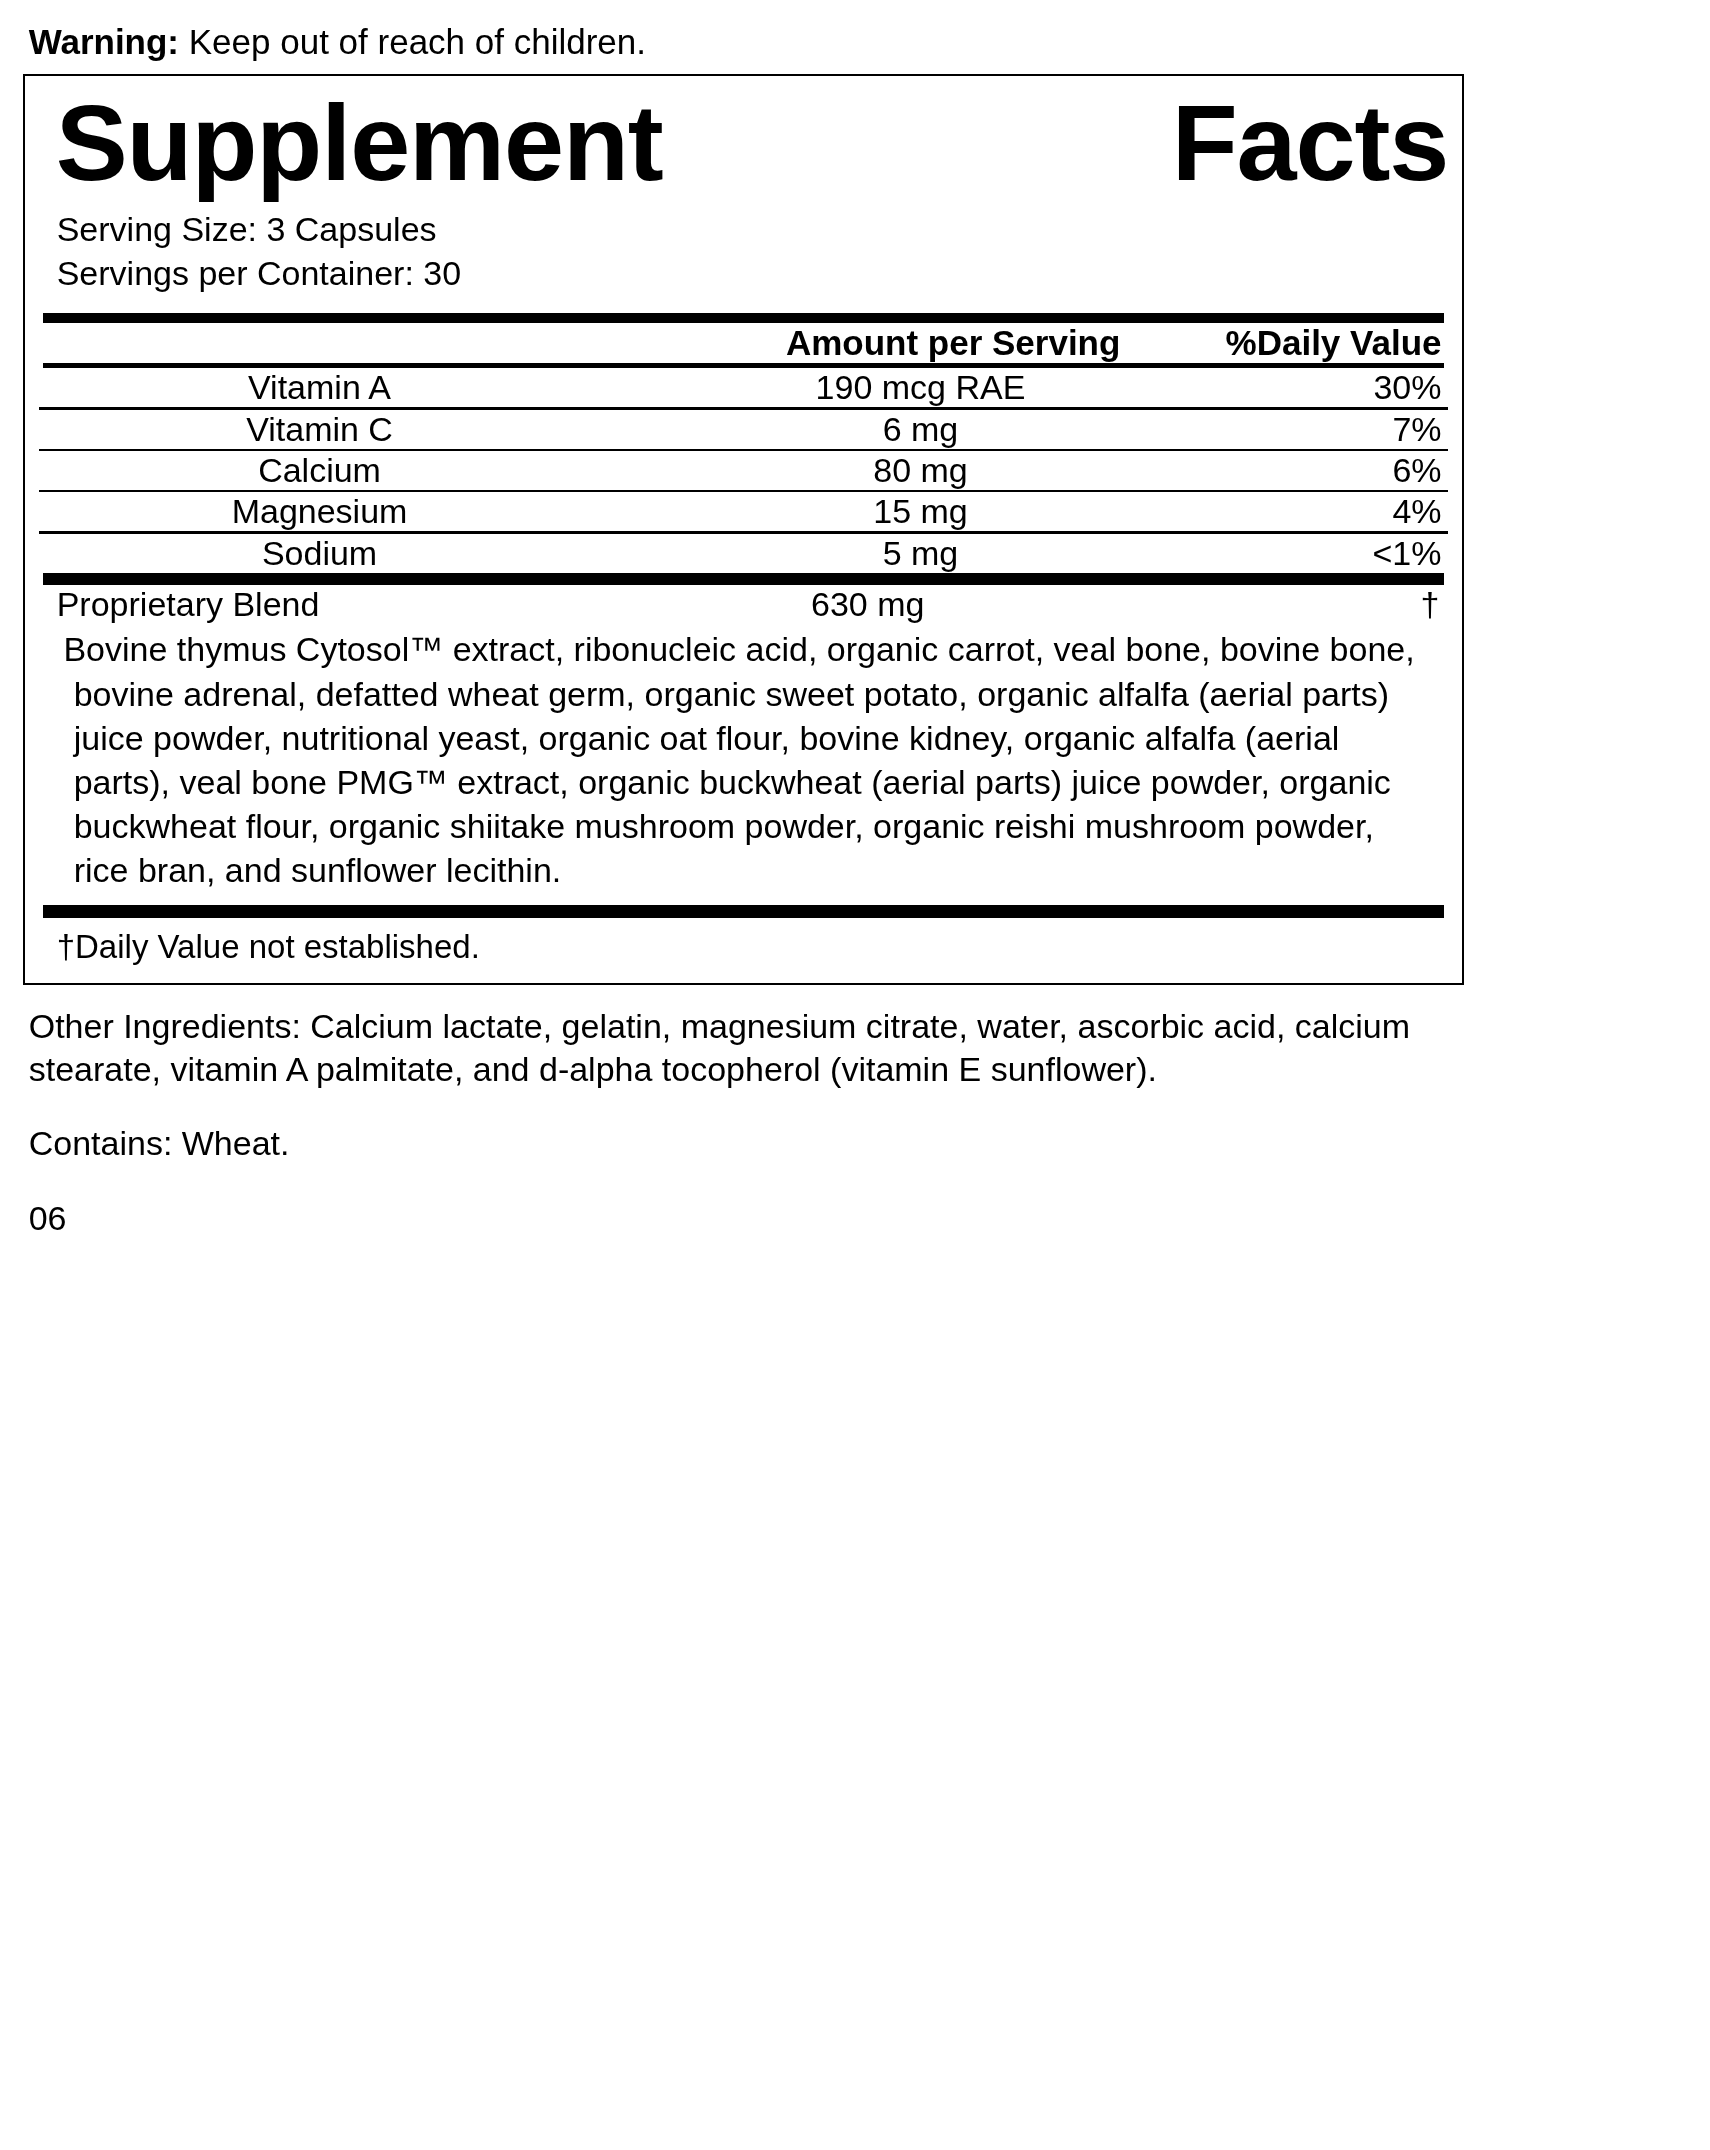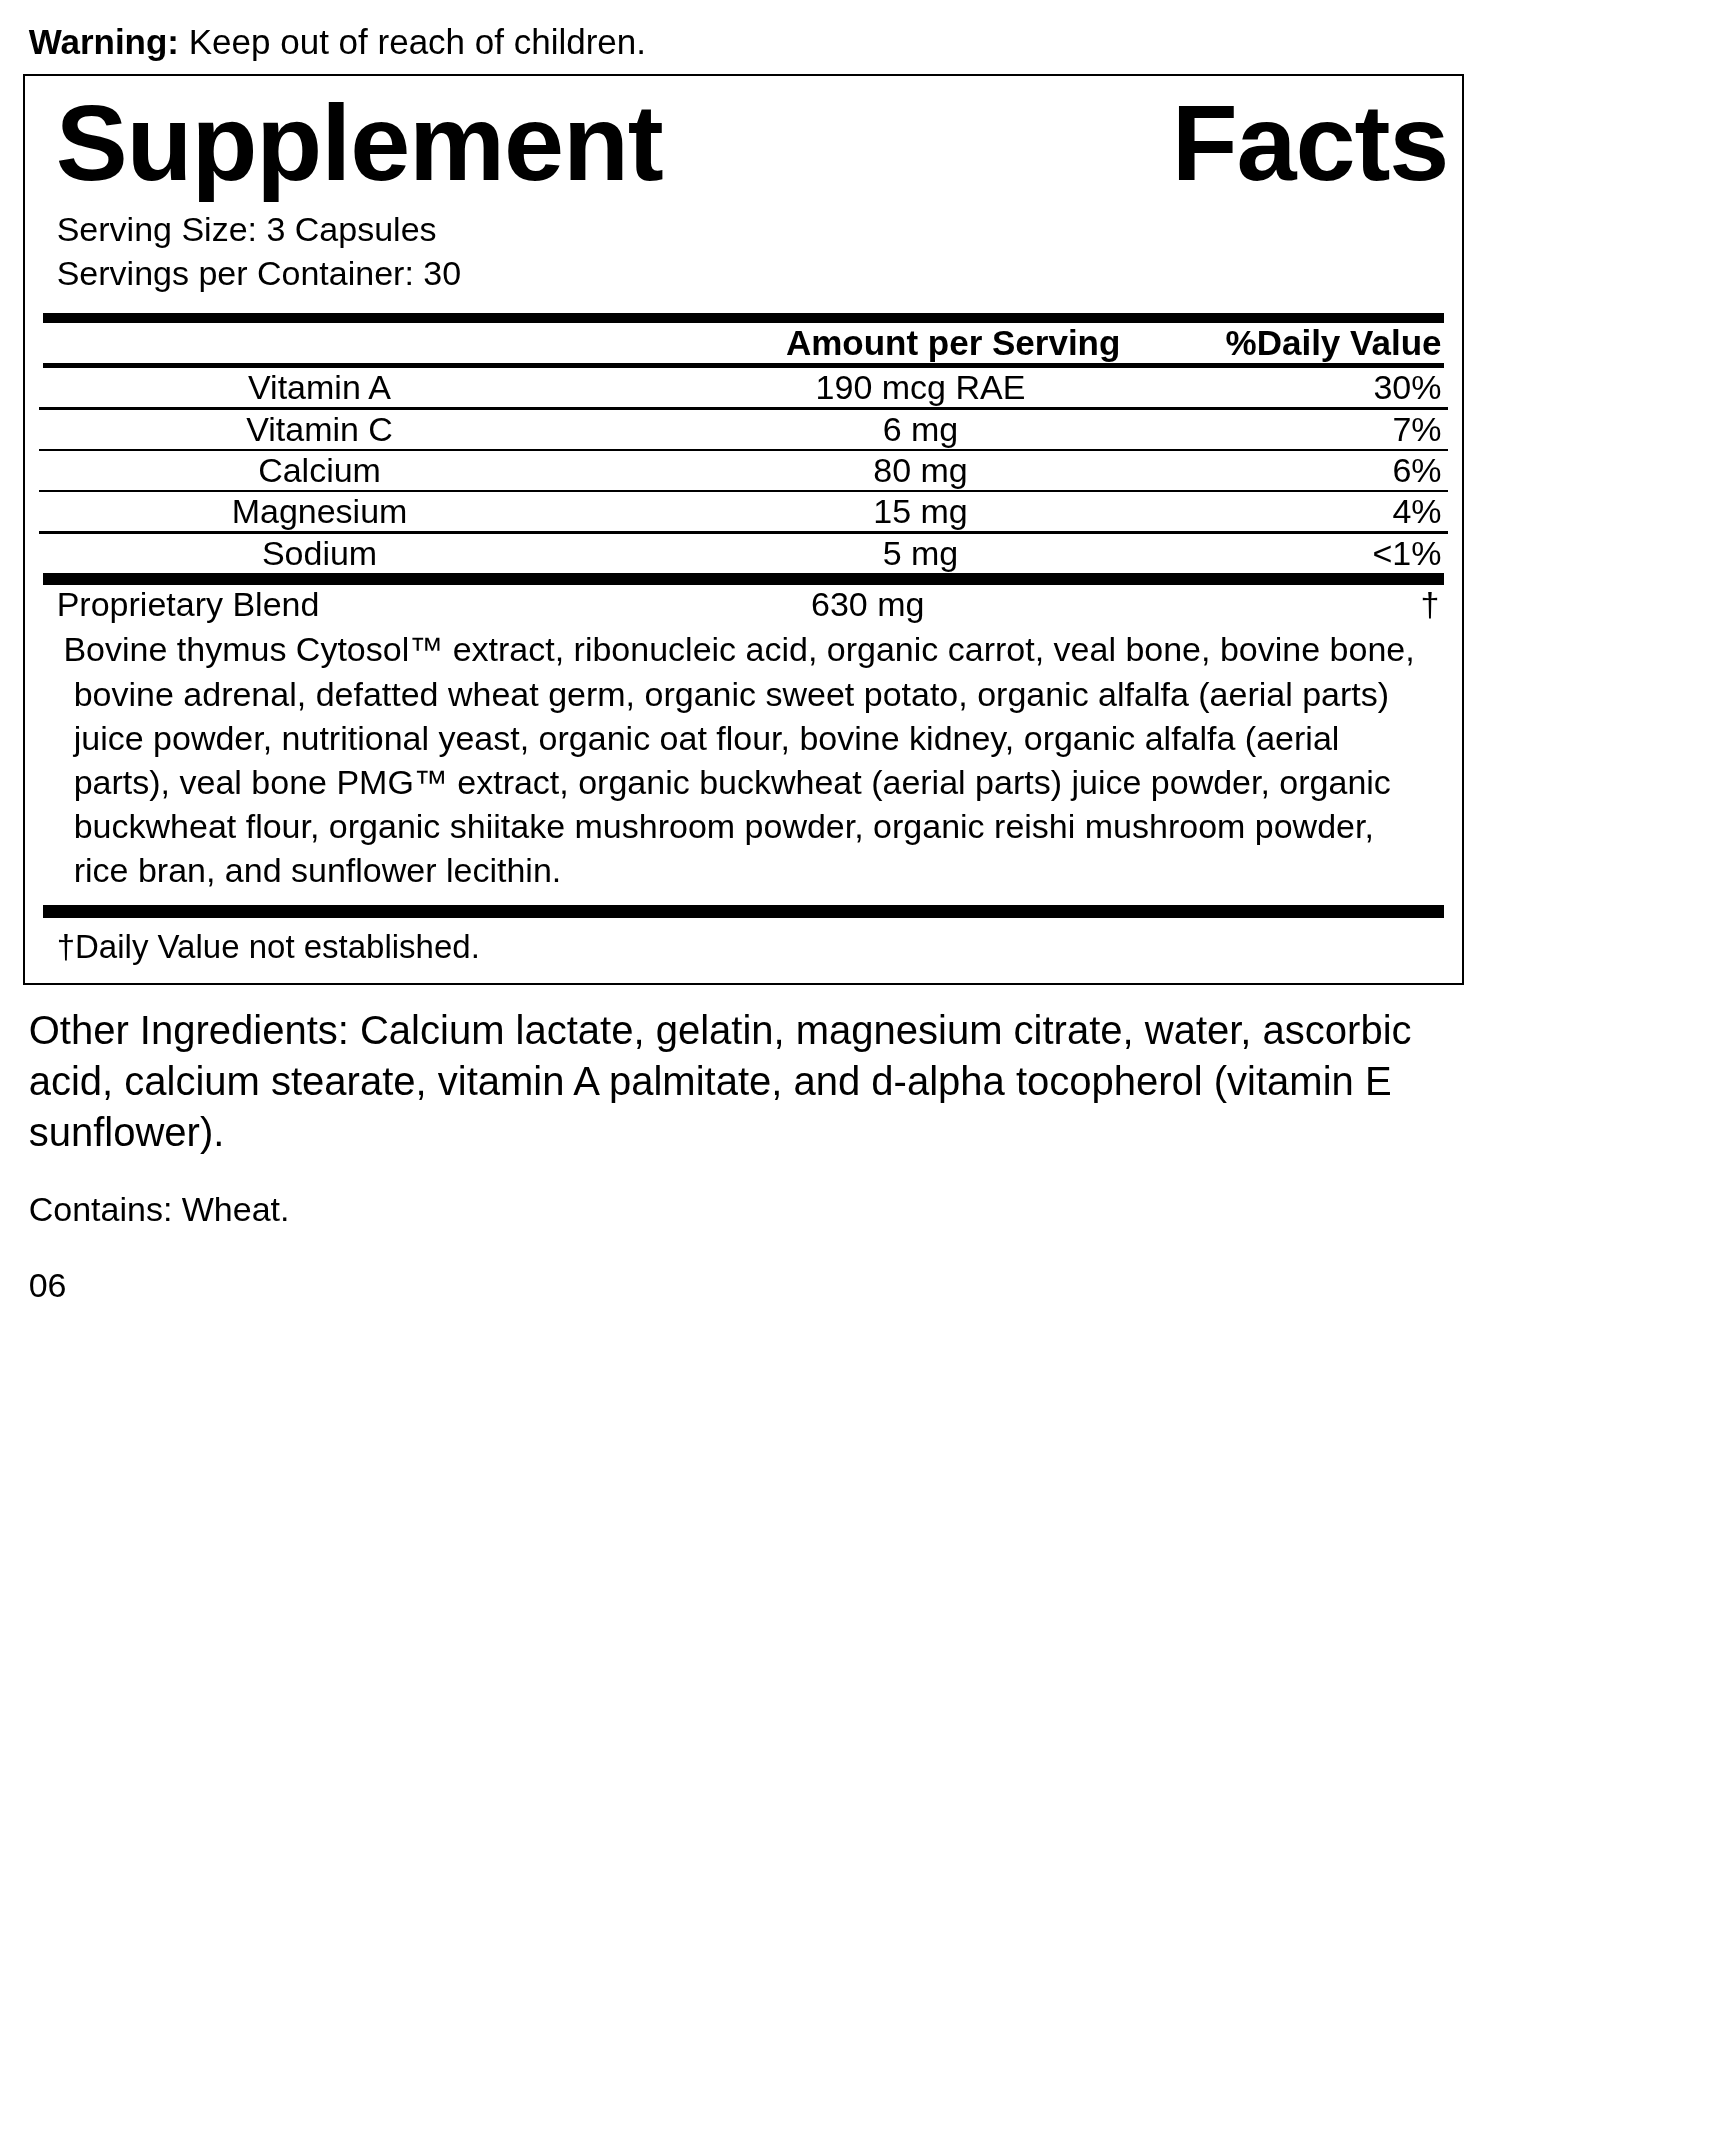--- a/index.html
+++ b/index.html
@@ -122,21 +122,21 @@
   }
 
   .footnote {
     font-size: 33px;
     line-height: 1.2;
     padding: 9px 0 17px 18px;
   }
 
   
   .other-ing {
-    font-size: 40px;
+    font-size: 34px;
     line-height: 1.28;
     padding: 19.4px 34px 0 5.7px;
   }
   .contains {
     font-size: 34px;
     line-height: 1.2;
     padding: 31px 0 0 5.7px;
   }
   .rev-code {
     font-size: 34px;

